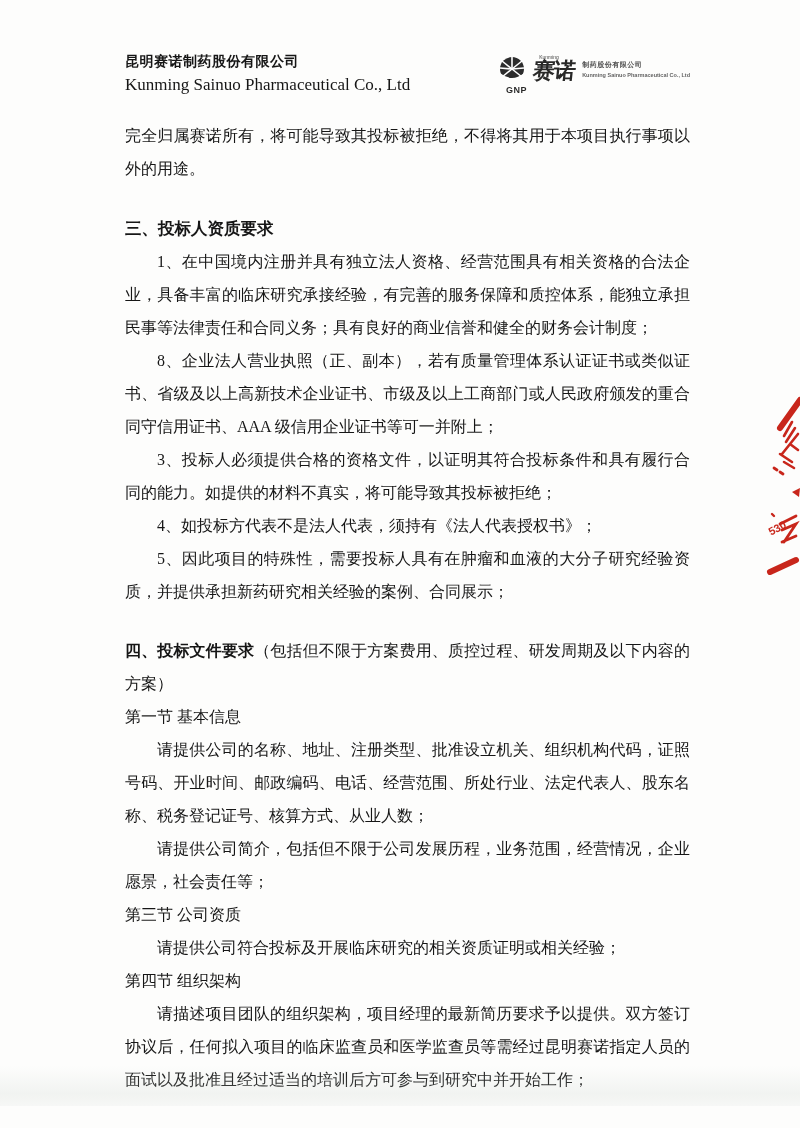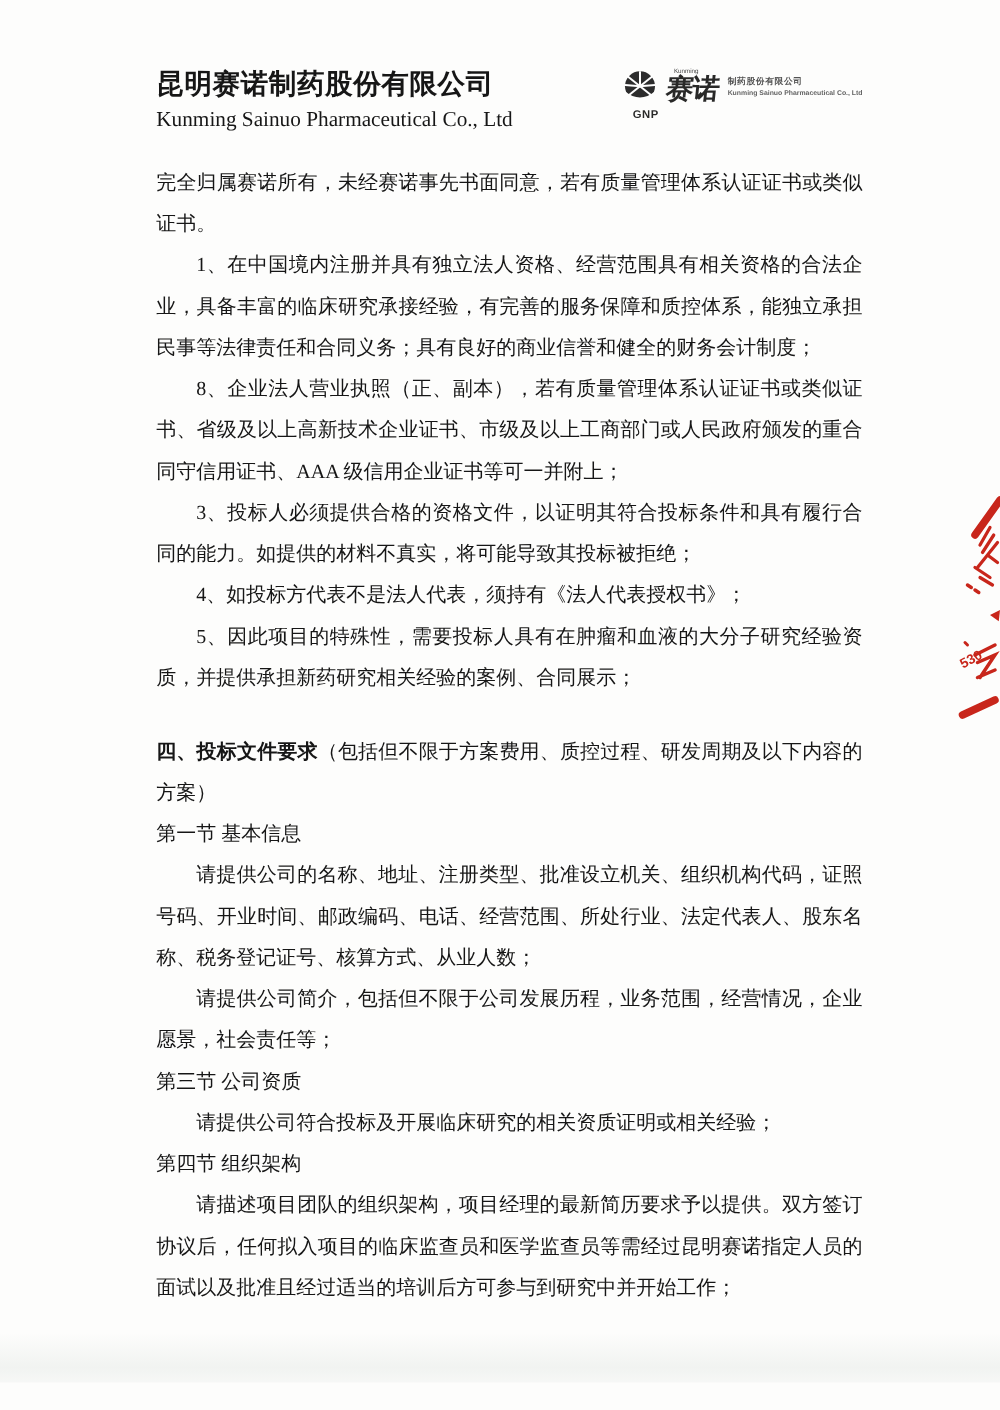--- a/index.html
+++ b/index.html
@@ -16,21 +16,21 @@
     content:"";position:absolute;left:0;right:0;bottom:22px;height:40px;
     background:linear-gradient(to bottom,rgba(210,218,212,0) 0%,rgba(205,214,208,.25) 70%,rgba(200,208,203,.12) 100%);
     pointer-events:none;
   }
   .content{
     position:absolute;left:125px;top:52px;width:565px;
   }
   
   .hdr{display:flex;justify-content:space-between;align-items:flex-start;}
   .hdr-titles{line-height:1.35;}
-  .hdr-cn{font-family:"Liberation Sans","DejaVu Sans",sans-serif;font-weight:700;font-size:22px;letter-spacing:.5px;}
+  .hdr-cn{font-family:"Liberation Sans","DejaVu Sans",sans-serif;font-weight:700;font-size:14px;letter-spacing:.5px;}
   .hdr-en{font-size:17px;margin-top:3px;}
   .logo{display:flex;align-items:flex-start;gap:4px;margin-top:4px;opacity:.92;}
   .logo-mark{display:flex;flex-direction:column;align-items:flex-end;}
   .logo-gnp{font-family:"Liberation Sans","DejaVu Sans",sans-serif;font-weight:700;font-size:9px;letter-spacing:.5px;margin-top:-3px;}
   .logo-brand{position:relative;margin-left:2px;}
   .logo-kunming{position:absolute;top:-2px;left:6px;font-family:"Liberation Sans",sans-serif;font-size:5px;color:#333;}
   .logo-cn{font-family:"Liberation Sans","DejaVu Sans",sans-serif;font-weight:700;font-size:22px;letter-spacing:-1px;transform:skewX(-6deg);}
   .logo-caption{margin-top:4px;margin-left:3px;line-height:1.5;font-weight:bold;}
   .logo-cap1{font-size:7px;color:#444;letter-spacing:.5px;}
   .logo-cap2{font-size:5.5px;color:#555;font-family:"Liberation Sans",sans-serif;}
@@ -88,22 +88,23 @@
         </div>
         <div class="logo-caption">
           <div class="logo-cap1">制药股份有限公司</div>
           <div class="logo-cap2">Kunming Sainuo Pharmaceutical Co., Ltd</div>
         </div>
       </div>
     </div>
 
     <div class="doc">
 
-      <p>完全归属赛诺所有，未经赛诺事先书面同意，若有质量管理体系认证证书或类似证书。</p>
+      <p>完全归属赛诺所有，将可能导致其投标被拒绝，不得将其用于本项目执行事项以外的用途。</p>
 
+      <p class="sec-head">三、投标人资质要求</p>
       <p class="indent">1、在中国境内注册并具有独立法人资格、经营范围具有相关资格的合法企业，具备丰富的临床研究承接经验，有完善的服务保障和质控体系，能独立承担民事等法律责任和合同义务；具有良好的商业信誉和健全的财务会计制度；</p>
       <p class="indent">8、企业法人营业执照（正、副本），若有质量管理体系认证证书或类似证书、省级及以上高新技术企业证书、市级及以上工商部门或人民政府颁发的重合同守信用证书、AAA 级信用企业证书等可一并附上；</p>
       <p class="indent">3、投标人必须提供合格的资格文件，以证明其符合投标条件和具有履行合同的能力。如提供的材料不真实，将可能导致其投标被拒绝；</p>
       <p class="indent">4、如投标方代表不是法人代表，须持有《法人代表授权书》；</p>
       <p class="indent">5、因此项目的特殊性，需要投标人具有在肿瘤和血液的大分子研究经验资质，并提供承担新药研究相关经验的案例、合同展示；</p>
 
       <p class="sec4-head"><span class="h-bold">四、投标文件要求</span><span>（包括但不限于方案费用、质控过程、研发周期及以下内容的方案）</span></p>
 
       <p>第一节 基本信息</p>
       <p class="indent">请提供公司的名称、地址、注册类型、批准设立机关、组织机构代码，证照号码、开业时间、邮政编码、电话、经营范围、所处行业、法定代表人、股东名称、税务登记证号、核算方式、从业人数；</p>

